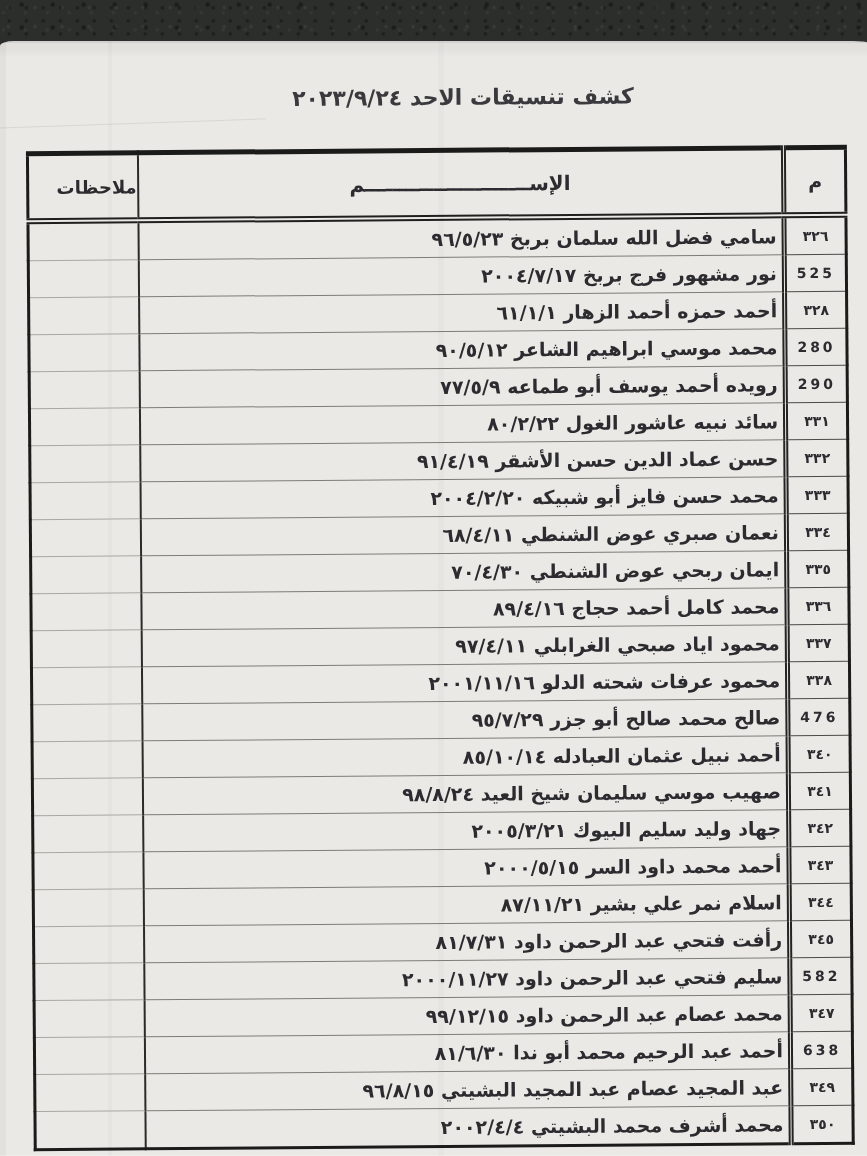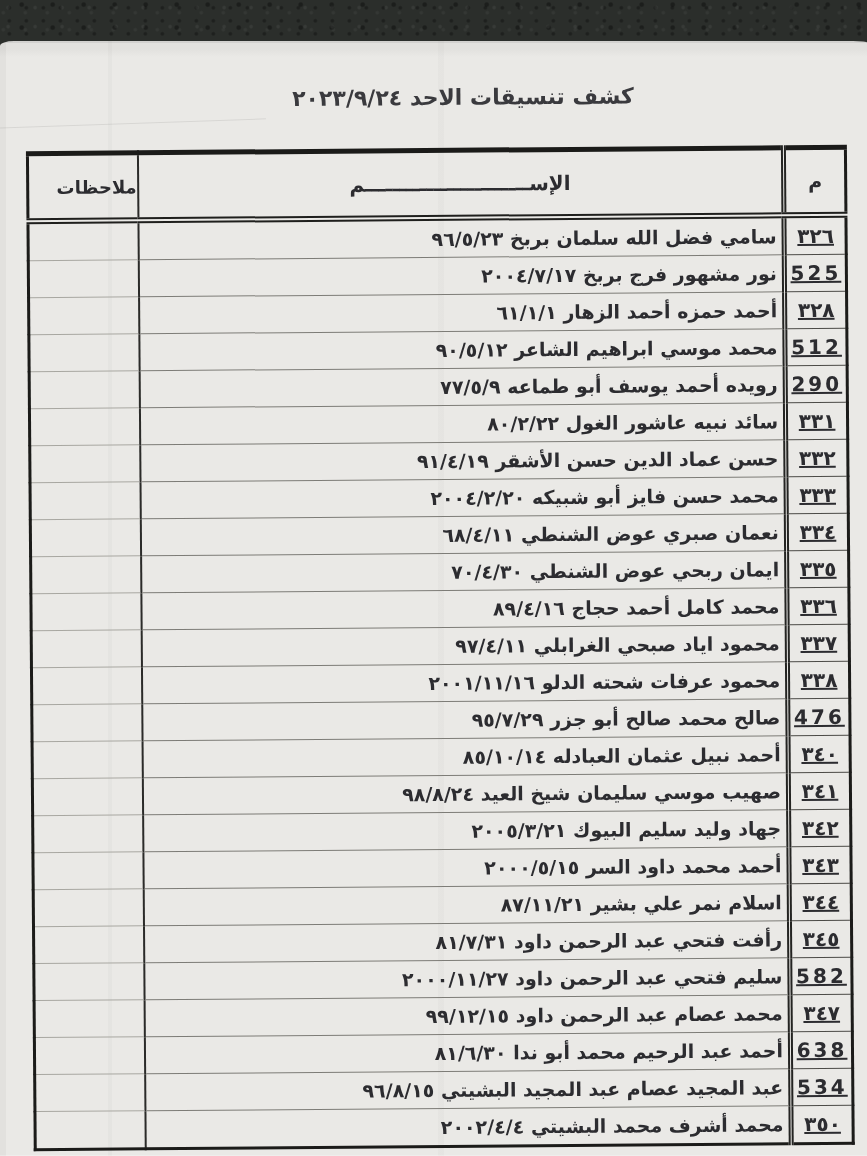--- a/index.html
+++ b/index.html
@@ -107,24 +107,23 @@
     white-space: nowrap;
   }
 
   
   .c-index {
     border-left: 5px double #242422;
     text-align: center;
   }
   th.c-index { font-size: 19px; }
   td.c-index {
-    font-size: 20px;
+    font-size: 14px;
     letter-spacing: 3px;
     border-top: 1px solid #4c4b47;
-    text-decoration: underline;
   }
 
   
   .c-name { text-align: right; }
   th.c-name { font-size: 20px; text-align: center; }
   td.c-name {
     font-size: 19px;
     padding-right: 5px;
     border-top: 1px solid #7d7c77;
   }
@@ -167,21 +166,21 @@
               <td class="c-index">525</td>
               <td class="c-name">نور مشهور فرج بربخ ٢٠٠٤/٧/١٧</td>
               <td class="c-notes"></td>
             </tr>
             <tr>
               <td class="c-index">٣٢٨</td>
               <td class="c-name">أحمد حمزه أحمد الزهار ٦١/١/١</td>
               <td class="c-notes"></td>
             </tr>
             <tr>
-              <td class="c-index">512</td>
+              <td class="c-index">280</td>
               <td class="c-name">محمد موسي ابراهيم الشاعر ٩٠/٥/١٢</td>
               <td class="c-notes"></td>
             </tr>
             <tr>
               <td class="c-index">290</td>
               <td class="c-name">رويده أحمد يوسف أبو طماعه ٧٧/٥/٩</td>
               <td class="c-notes"></td>
             </tr>
             <tr>
               <td class="c-index">٣٣١</td>
@@ -267,21 +266,21 @@
               <td class="c-index">٣٤٧</td>
               <td class="c-name">محمد عصام عبد الرحمن داود ٩٩/١٢/١٥</td>
               <td class="c-notes"></td>
             </tr>
             <tr>
               <td class="c-index">638</td>
               <td class="c-name">أحمد عبد الرحيم محمد أبو ندا ٨١/٦/٣٠</td>
               <td class="c-notes"></td>
             </tr>
             <tr>
-              <td class="c-index">534</td>
+              <td class="c-index">٣٤٩</td>
               <td class="c-name">عبد المجيد عصام عبد المجيد البشيتي ٩٦/٨/١٥</td>
               <td class="c-notes"></td>
             </tr>
             <tr>
               <td class="c-index">٣٥٠</td>
               <td class="c-name">محمد أشرف محمد البشيتي ٢٠٠٢/٤/٤</td>
               <td class="c-notes"></td>
             </tr>
           </tbody>
       </table>

